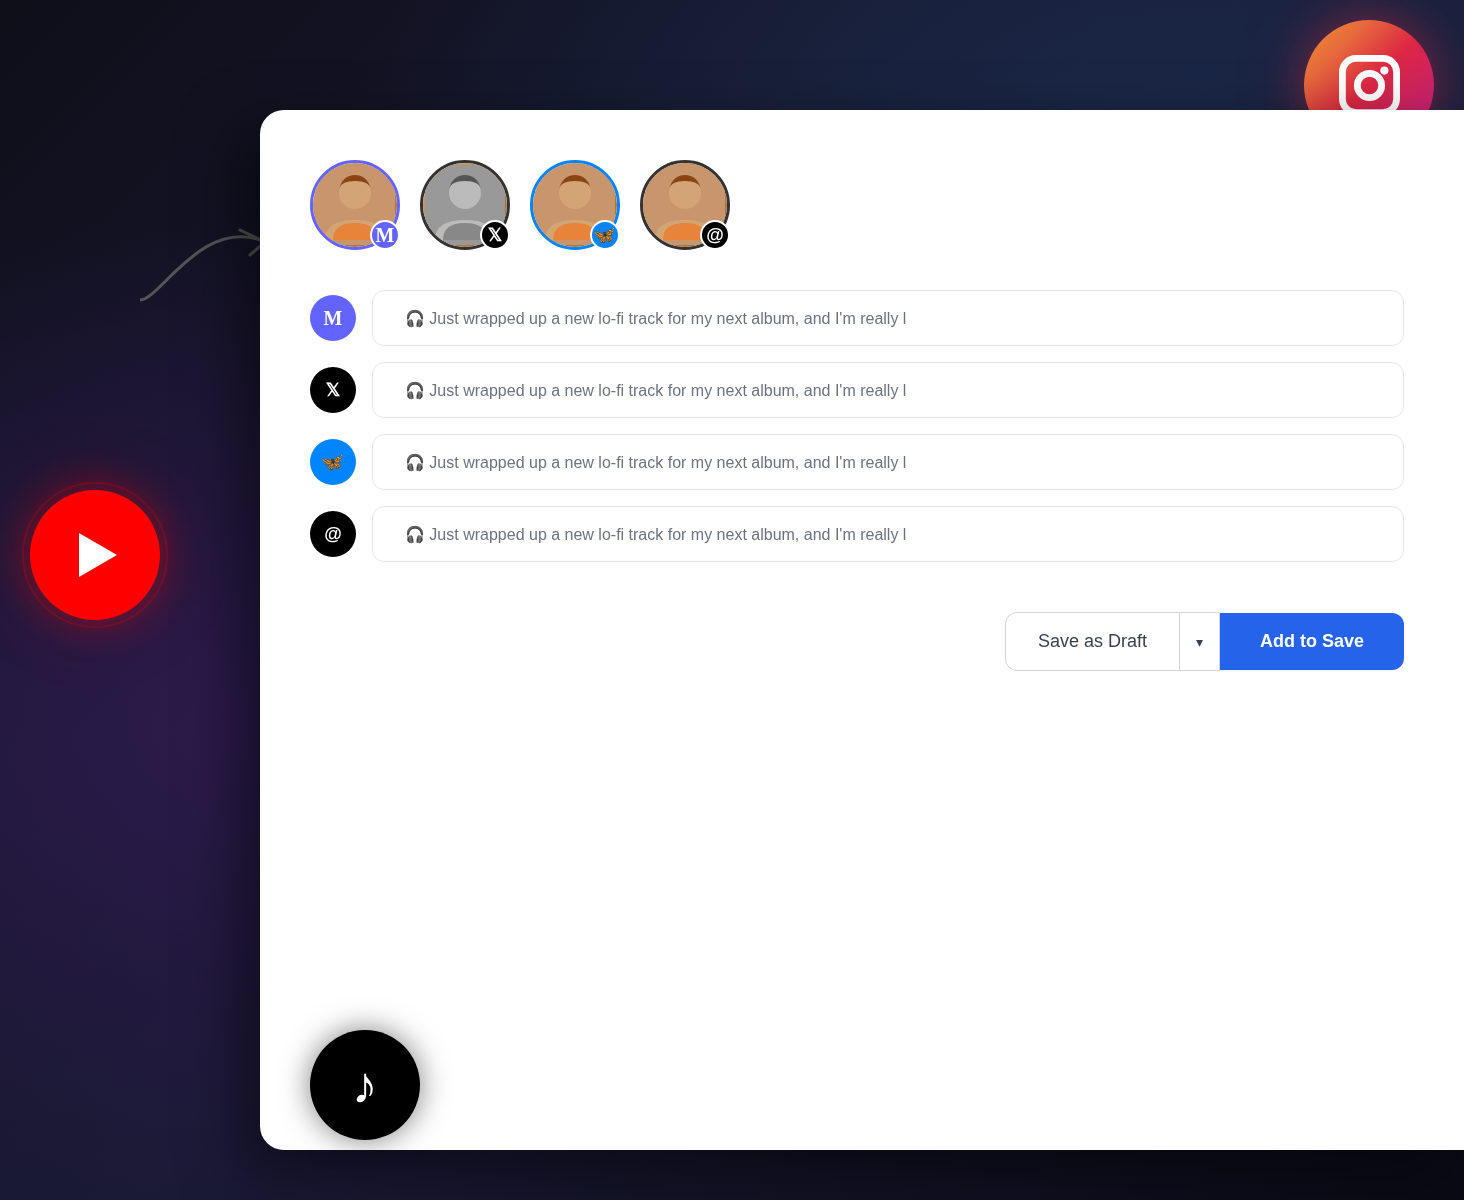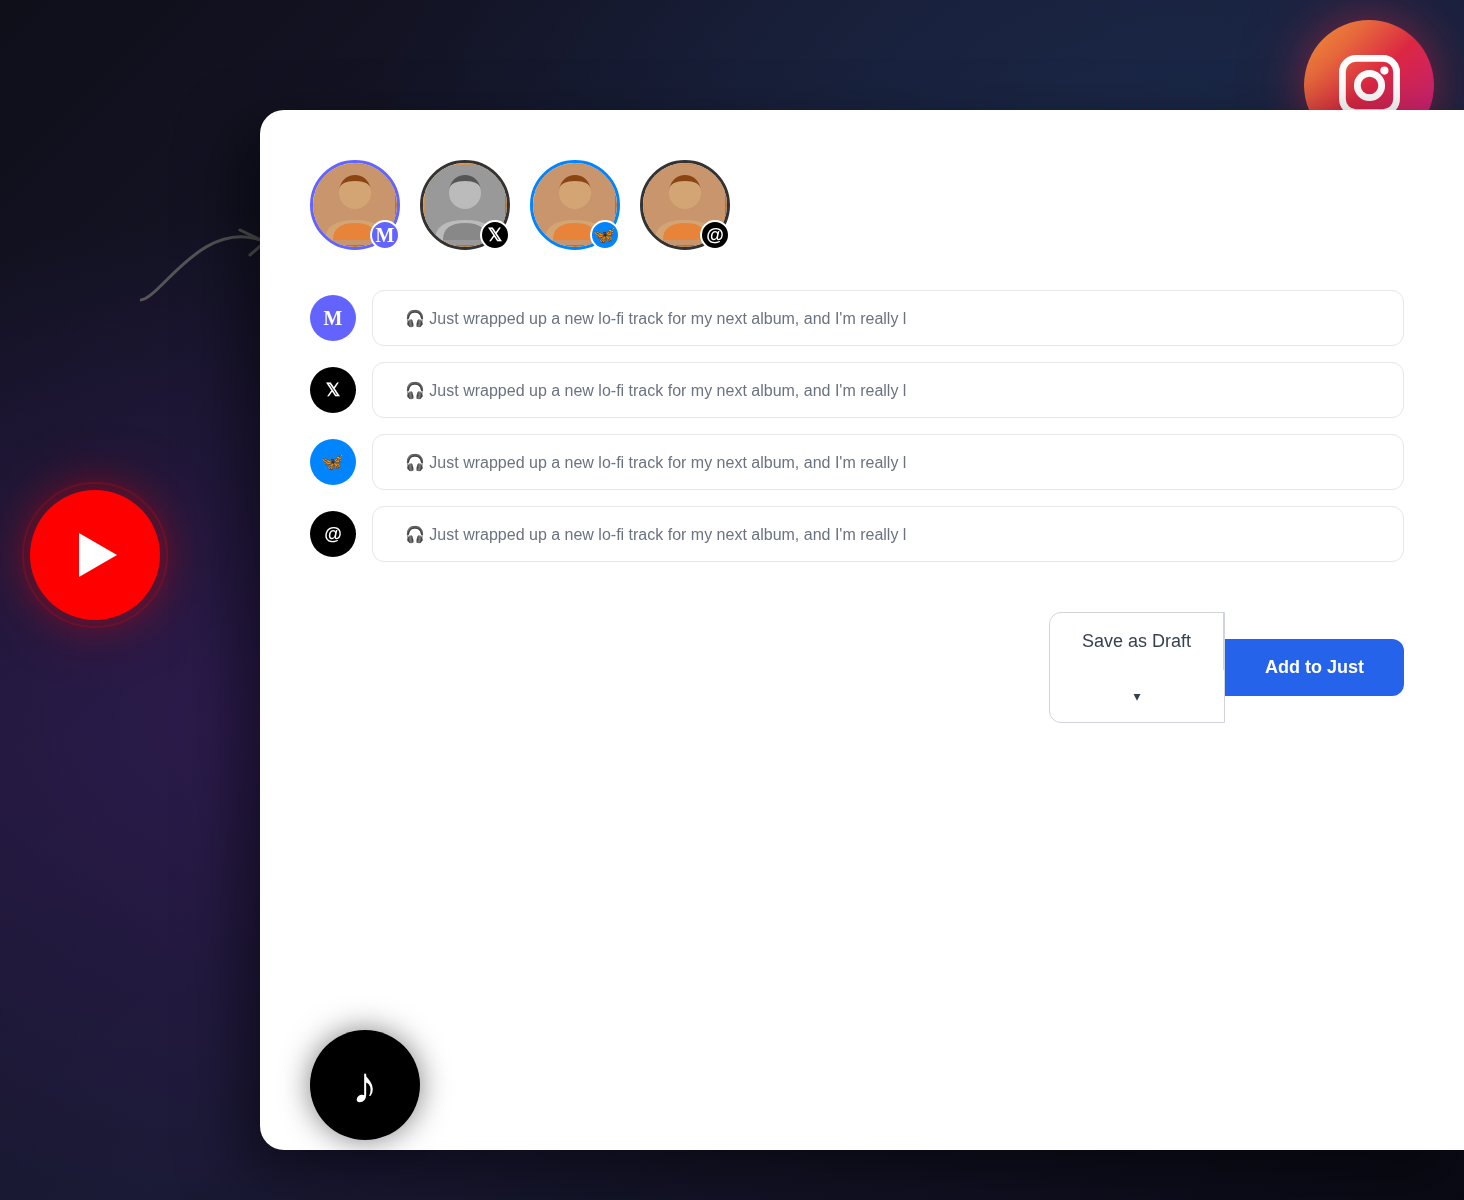--- a/index.html
+++ b/index.html
@@ -253,21 +253,20 @@
     }
 
     .save-draft-btn {
       display: flex;
       align-items: center;
       border: 1.5px solid #d1d5db;
       border-radius: 12px 0 0 12px;
       background: white;
       cursor: pointer;
       overflow: hidden;
-      flex-direction: column;
     }
 
     .save-draft-label {
       padding: 18px 32px;
       font-size: 18px;
       font-weight: 500;
       color: #374151;
       border-right: 1.5px solid #d1d5db;
     }
 
@@ -448,16 +447,16 @@
       <input type="text" class="post-input" value="🎧 Just wrapped up a new lo-fi track for my next album, and I'm really l" style="">
     </div>
 
   </div>
 
   <div class="bottom-actions">
     <div class="save-draft-btn">
       <span class="save-draft-label">Save as Draft</span>
       <span class="save-draft-chevron">▾</span>
     </div>
-    <button class="add-queue-btn">Add to Just</button>
+    <button class="add-queue-btn">Add to Save</button>
   </div>
 
 </div>
 
 </body></html>

